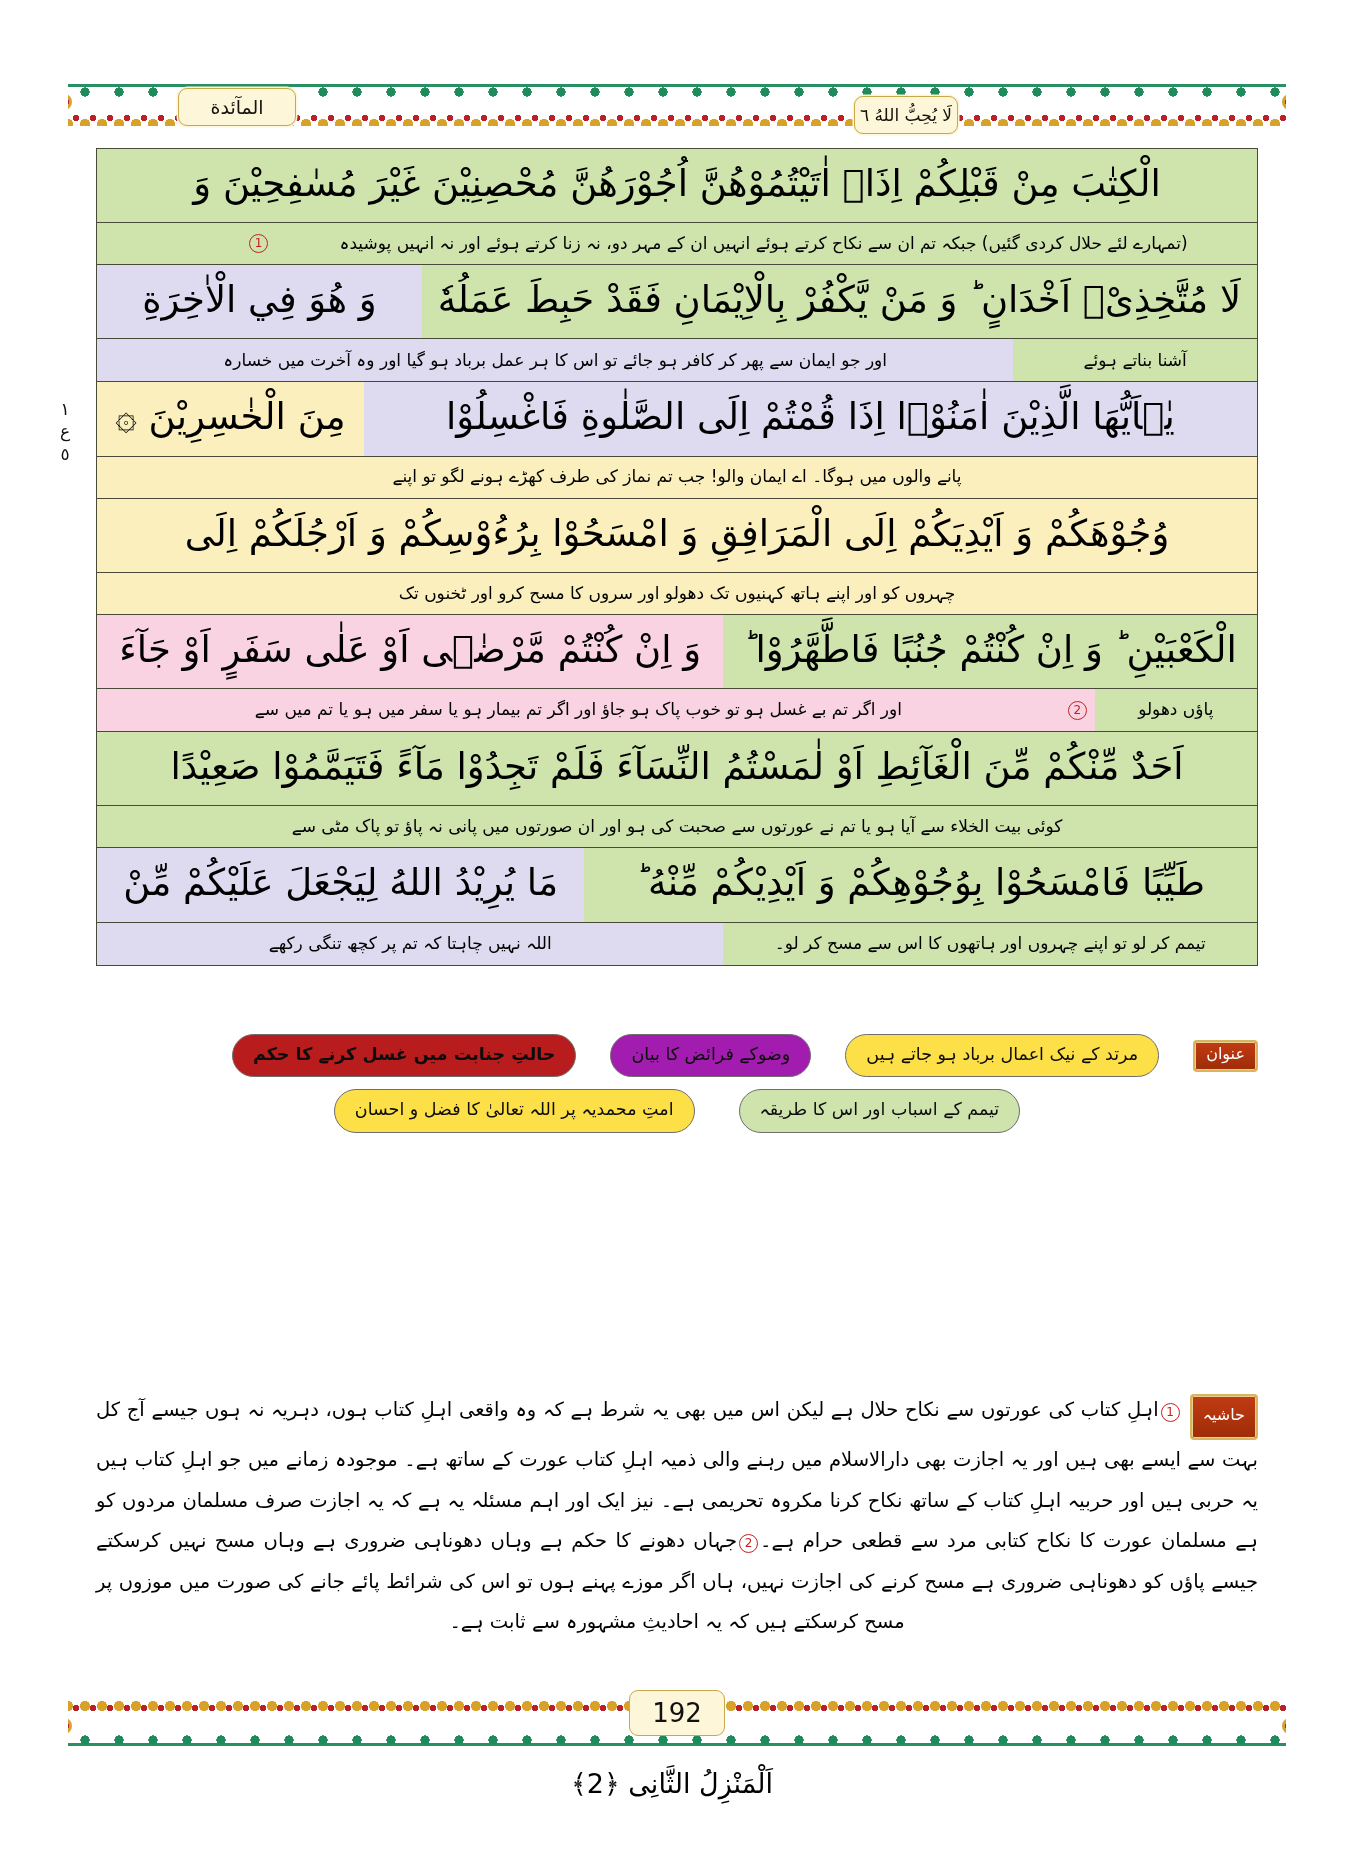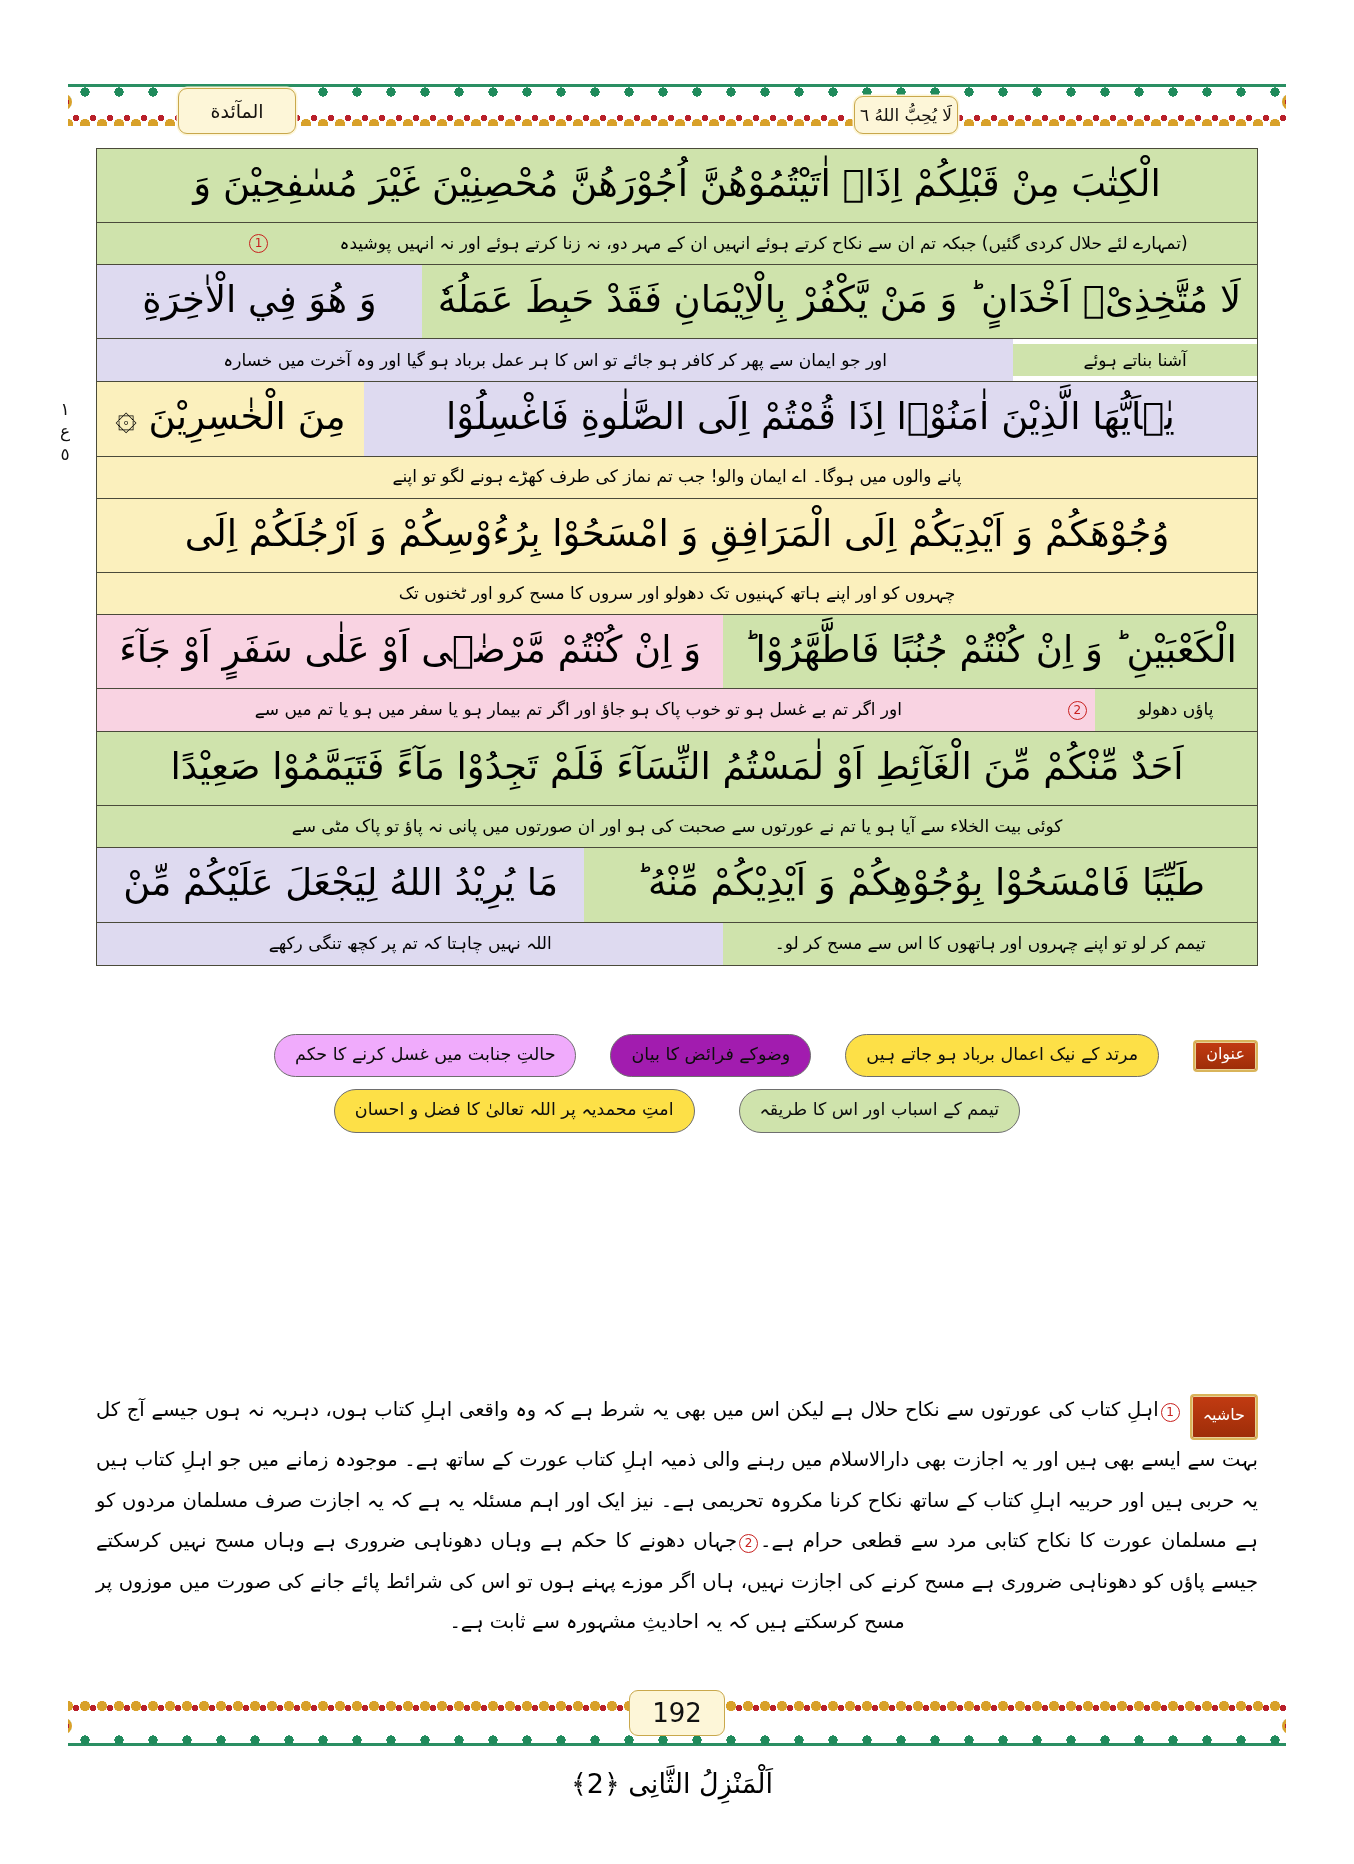--- a/index.html
+++ b/index.html
@@ -66,21 +66,21 @@
     background: #fdf6d8;
     border: 1.5px solid #c9a84c;
     border-radius: 9px;
     display: flex; align-items: center; justify-content: center;
     direction: rtl;
     font-family: "DejaVu Sans", sans-serif;
     color: #15120e;
     z-index: 4;
     box-shadow: 0 0 0 1.5px #fdf6d8;
   }
-  .cart-surah { left: 178px; top: 88px; width: 118px; height: 46px; font-size: 19px; }
+  .cart-surah { left: 178px; top: 88px; width: 118px; height: 38px; font-size: 19px; }
   .cart-ruku  { left: 854px; top: 96px; width: 104px; height: 38px; font-size: 17px; }
 
   
   .verse-block {
     position: absolute;
     left: 96px; top: 148px; width: 1162px;
     border: 1.6px solid #4a4a3a;
     overflow: hidden;
   }
   .ar-row {
@@ -173,21 +173,21 @@
     border-radius: 22px;
     border: 1.2px solid #6e6e6e;
     padding: 7px 20px 9px;
     font-size: 17.5px;
     line-height: 1.45;
     color: #0d0d0d;
     white-space: nowrap;
   }
   .pill.lav { background: #fde047; }
   .pill.yellow { background: #a21caf; }
-  .pill.pink { background: #f0abfc; }
+  .pill.pink { background: #b91c1c; font-weight: bold; }
   .pill.green { background: #cfe3ac; }
 
   .badge {
     display: inline-flex; align-items: center; justify-content: center;
     background: linear-gradient(180deg,#c23b12 0%, #9d2d08 100%);
     color: #ffffff;
     border: 2px solid #d9b45a;
     border-radius: 4px;
     font-size: 16px;
     padding: 2px 11px 7px;
@@ -269,21 +269,21 @@
     </div>
 
     <div class="ar-row" style="padding:0;">
       <div class="ar-split">
         <div class="ar-seg bg-green" style="flex:0 0 72%;">لَا مُتَّخِذِىْۤ اَخْدَانٍ ؕ وَ مَنْ يَّكْفُرْ بِالْاِيْمَانِ فَقَدْ حَبِطَ عَمَلُهٗ</div>
         <div class="ar-seg bg-lav" style="flex:1 1 28%;">وَ هُوَ فِي الْاٰخِرَةِ</div>
       </div>
     </div>
 
     <div class="ur-row">
-      <div class="ur-seg bg-green" style="flex:0 0 21%;height:32px;">آشنا بناتے ہوئے</div>
+      <div class="ur-seg bg-green" style="flex:0 0 21%;height:42px;">آشنا بناتے ہوئے</div>
       <div class="ur-seg bg-lav grow" style="height:42px;">اور جو ایمان سے پھر کر کافر ہو جائے تو اس کا ہر عمل برباد ہو گیا اور وہ آخرت میں خسارہ</div>
     </div>
 
     <div class="ar-row" style="padding:0;">
       <div class="ar-split">
         <div class="ar-seg bg-lav" style="flex:1 1 77%;">يٰۤاَيُّهَا الَّذِيْنَ اٰمَنُوْۤا اِذَا قُمْتُمْ اِلَى الصَّلٰوةِ فَاغْسِلُوْا</div>
         <div class="ar-seg bg-yellow" style="flex:0 0 23%;">مِنَ الْخٰسِرِيْنَ ۞</div>
       </div>
     </div>
 

